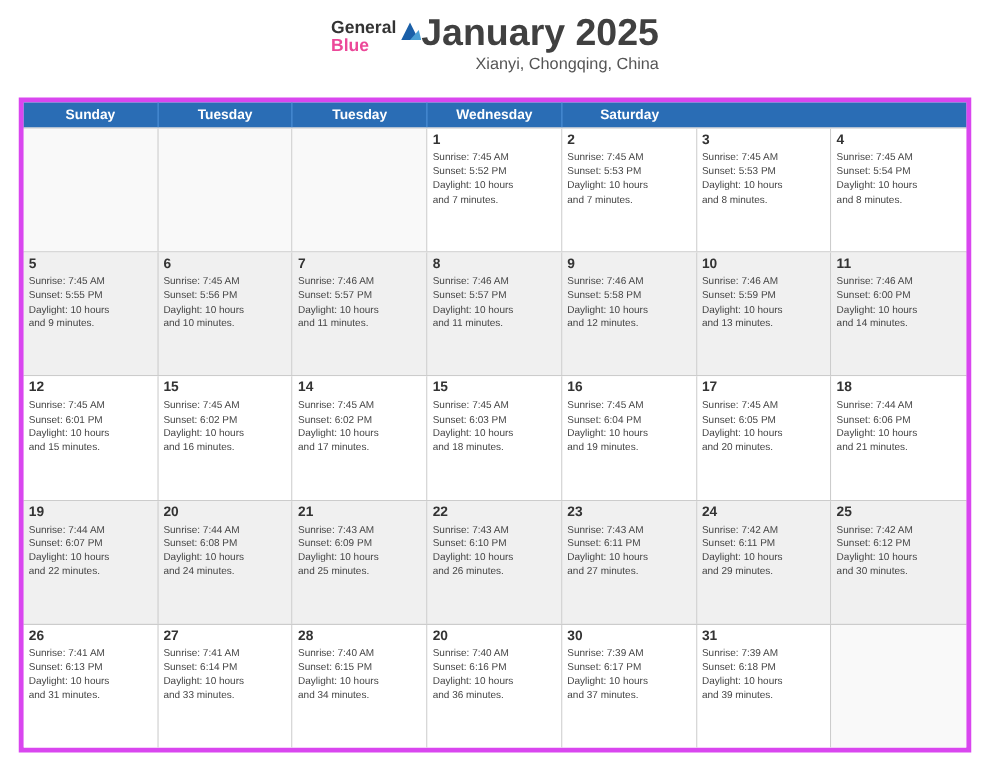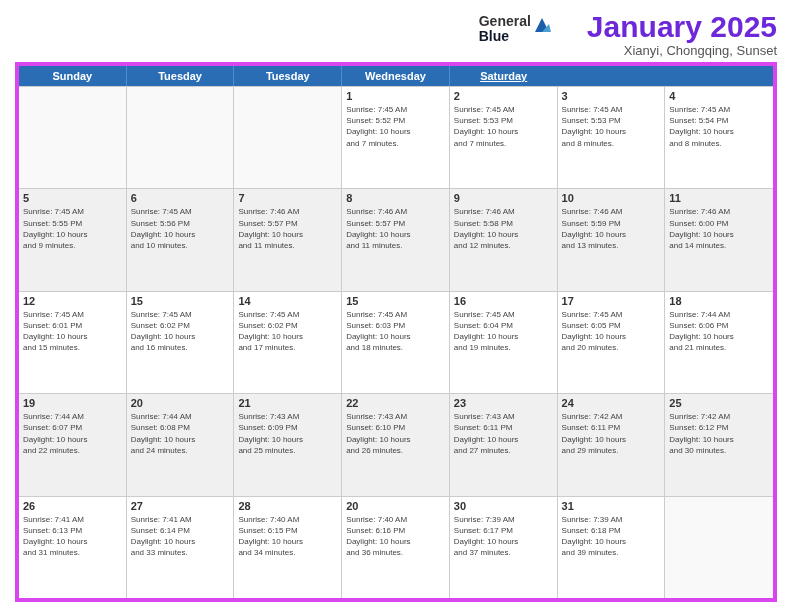--- a/index.html
+++ b/index.html
@@ -13,57 +13,56 @@
     .page {
       width: 792px;
       height: 612px;
       padding: 10px 15px;
       display: flex;
       flex-direction: column;
     }
     .header {
       display: flex;
       align-items: flex-start;
-      justify-content: flex-end;
-      margin-bottom: 4px;
-      gap: 36px;
+      justify-content: center;
+      margin-bottom: 20px;
     }
     .logo {
       display: flex;
       align-items: center;
       margin-top: 4px;
     }
     .logo-text {
       display: flex;
       flex-direction: column;
       line-height: 1.1;
     }
     .logo-general {
       font-size: 14px;
       font-weight: bold;
       color: #333;
     }
     .logo-blue {
       font-size: 14px;
       font-weight: bold;
-      color: #0f172a;
+      color: #ec4899;
     }
     .logo-icon {
       width: 18px;
       height: 18px;
       margin-left: 2px;
       margin-top: -8px;
     }
     .title-block {
       text-align: right;
     }
     .month-title {
       font-size: 30px;
       font-weight: bold;
-      color: #6d28d9;
+      color: #404040;
       line-height: 1.1;
     }
     .subtitle {
       font-size: 13px;
       color: #555;
     }
     .calendar {
       flex: 1;
       display: flex;
       flex-direction: column;
@@ -75,21 +74,21 @@
       background: #2a6db5;
     }
     .cal-header-cell {
       color: #fff;
       font-size: 11px;
       font-weight: bold;
       text-align: center;
       padding: 4px 2px;
       border-right: 1px solid #4a8dd5;
     }
-    .cal-header-cell:last-child { border-right: none; text-decoration: underline; }
+    .cal-header-cell:last-child { border-right: none; }
     .cal-body {
       display: flex;
       flex-direction: column;
       flex: 1;
     }
     .cal-row {
       display: grid;
       grid-template-columns: repeat(7, 1fr);
       flex: 1;
       border-top: 1px solid #ccc;
@@ -129,21 +128,21 @@
         <span class="logo-general">General</span>
         <span class="logo-blue">Blue</span>
       </div>
       <svg class="logo-icon" viewBox="0 0 18 18">
         <polygon points="2,16 9,2 16,16" fill="#1a5fa8"></polygon>
         <polygon points="9,16 16,8 18,16" fill="#4a9fd5"></polygon>
       </svg>
     </div>
     <div class="title-block">
       <div class="month-title">January 2025</div>
-      <div class="subtitle">Xianyi, Chongqing, Sunset</div>
+      <div class="subtitle">Xianyi, Chongqing, China</div>
     </div>
   </div>
 
   <div class="calendar">
     <div class="cal-header">
       <div class="cal-header-cell">Sunday</div>
       <div class="cal-header-cell">Tuesday</div>
       <div class="cal-header-cell">Tuesday</div>
       <div class="cal-header-cell">Wednesday</div>
       <div class="cal-header-cell">Saturday</div>

